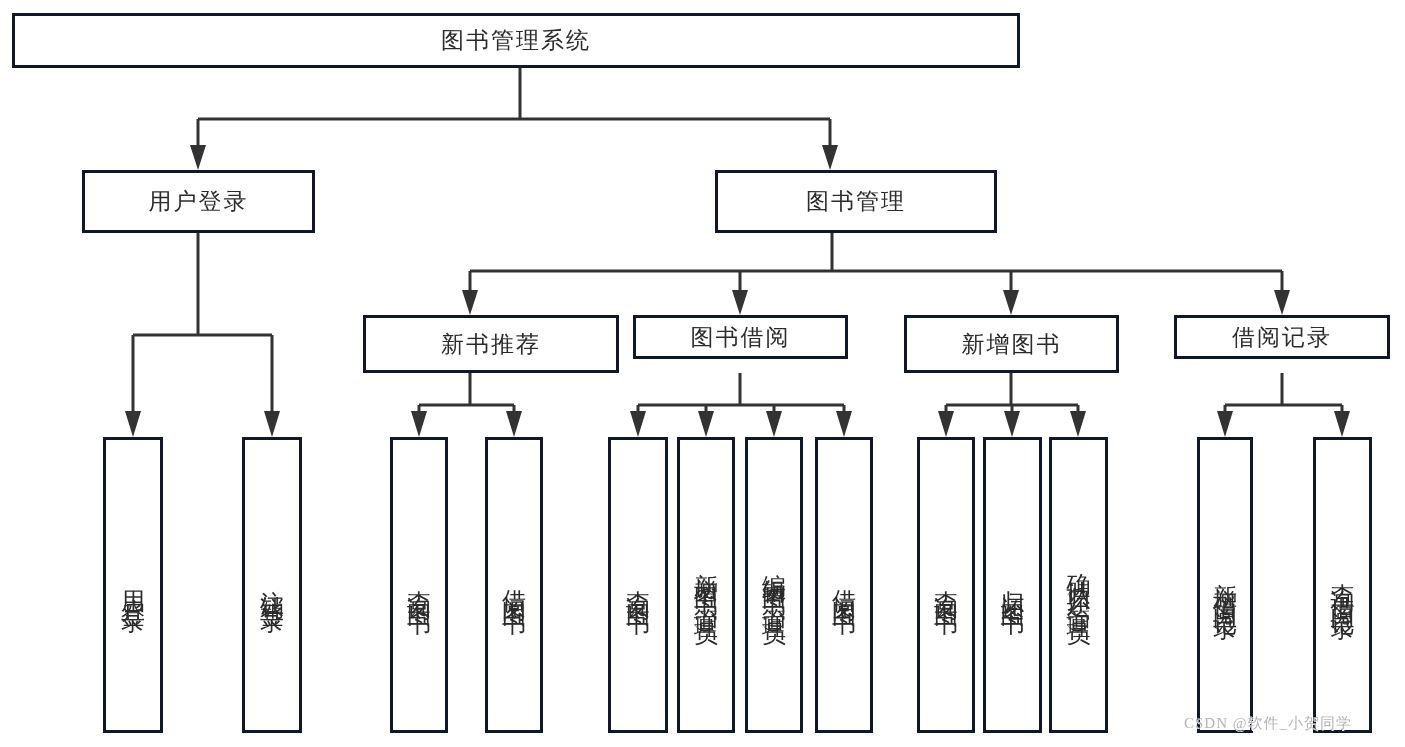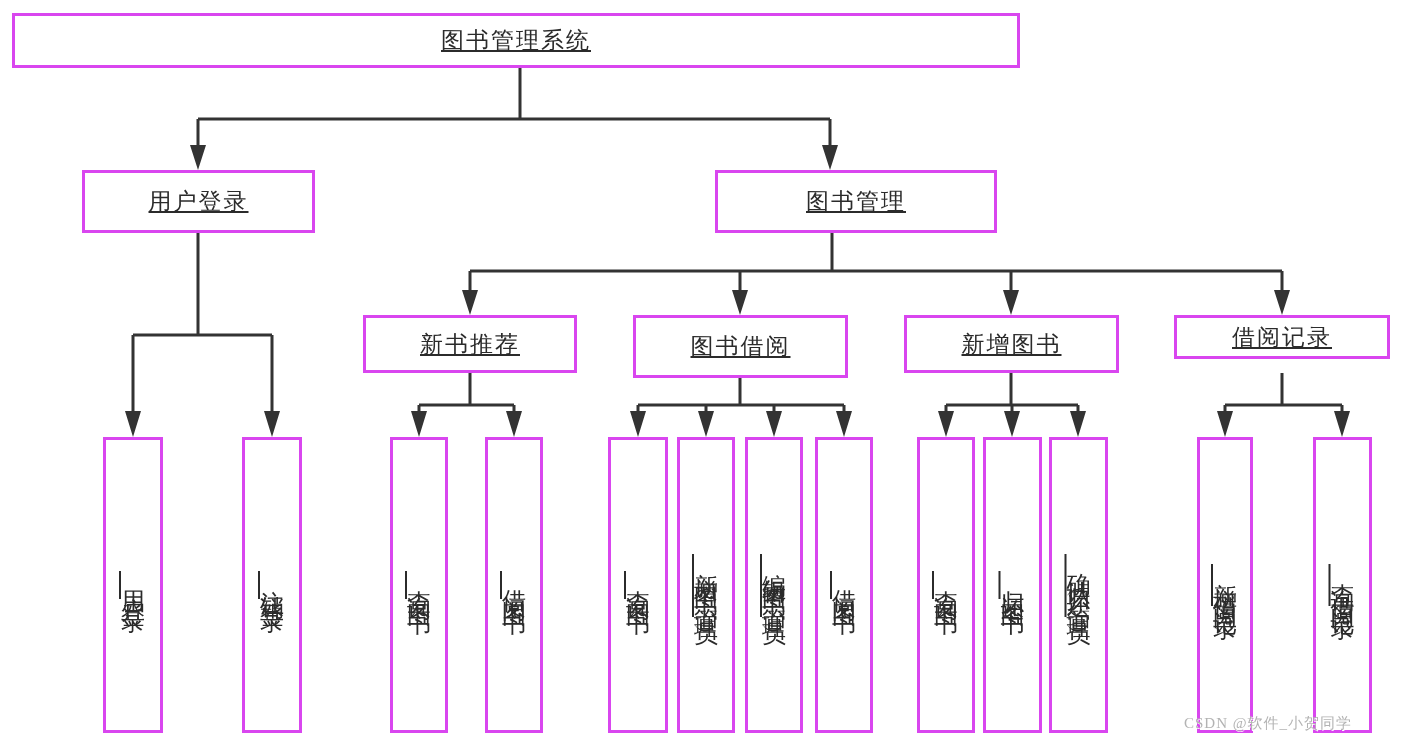--- a/index.html
+++ b/index.html
@@ -16,27 +16,26 @@
     overflow: hidden;
   }
   .connectors {
     position: absolute;
     left: 0; top: 0;
     pointer-events: none;
   }
   .box {
     position: absolute;
     box-sizing: border-box;
-    border: 3px solid #d946ef;
+    border: 3px solid #0f172a;
     background: #ffffff;
     display: flex;
     align-items: center;
     justify-content: center;
     color: #2b2b2b;
-    text-decoration: underline;
   }
   .hbox {
     font-size: 23px;
     letter-spacing: 2px;
   }
   .vbox span {
     writing-mode: vertical-rl;
     font-size: 24px;
     letter-spacing: 7px;
     line-height: 1;
@@ -88,22 +87,22 @@
       M1070 411 L1086 411 L1078 437 Z
       M1217 411 L1233 411 L1225 437 Z
       M1334 411 L1350 411 L1342 437 Z"></path>
   </svg>
 
   <div class="box hbox" style="left:12px; top:13px; width:1008px; height:55px">图书管理系统</div>
 
   <div class="box hbox" style="left:82px; top:170px; width:233px; height:63px">用户登录</div>
   <div class="box hbox" style="left:715px; top:170px; width:282px; height:63px">图书管理</div>
 
-  <div class="box hbox" style="left:363px; top:315px; width:214px; height:58px">新书推荐</div>
-  <div class="box hbox" style="left:633px; top:315px; width:215px; height:63px">图书借阅</div>
+  <div class="box hbox" style="left:363px; top:315px; width:256px; height:58px">新书推荐</div>
+  <div class="box hbox" style="left:633px; top:315px; width:215px; height:44px">图书借阅</div>
   <div class="box hbox" style="left:904px; top:315px; width:215px; height:58px">新增图书</div>
   <div class="box hbox" style="left:1174px; top:315px; width:216px; height:44px">借阅记录</div>
 
   <div class="box vbox" style="left:103px; top:437px; width:60px; height:296px">
     <span>用户登录</span>
   </div>
   <div class="box vbox" style="left:242px; top:437px; width:60px; height:296px">
     <span>注销登录</span>
   </div>
 

